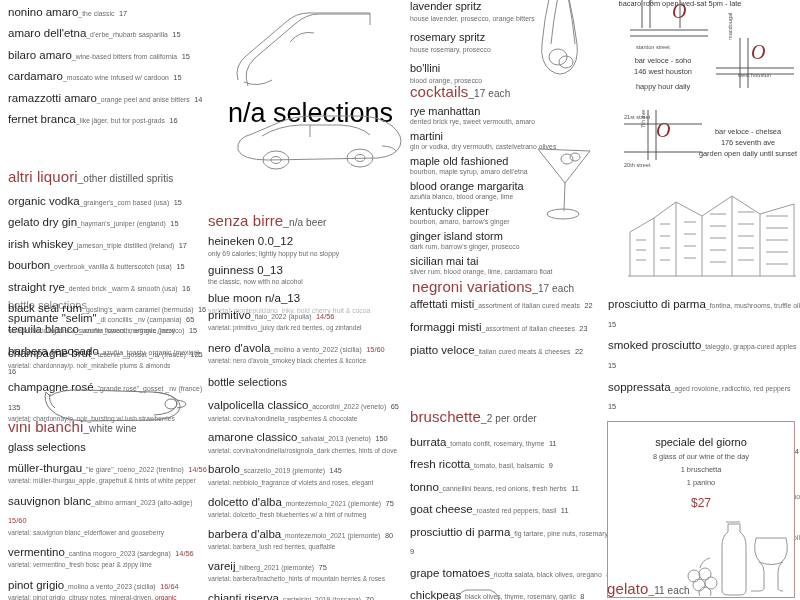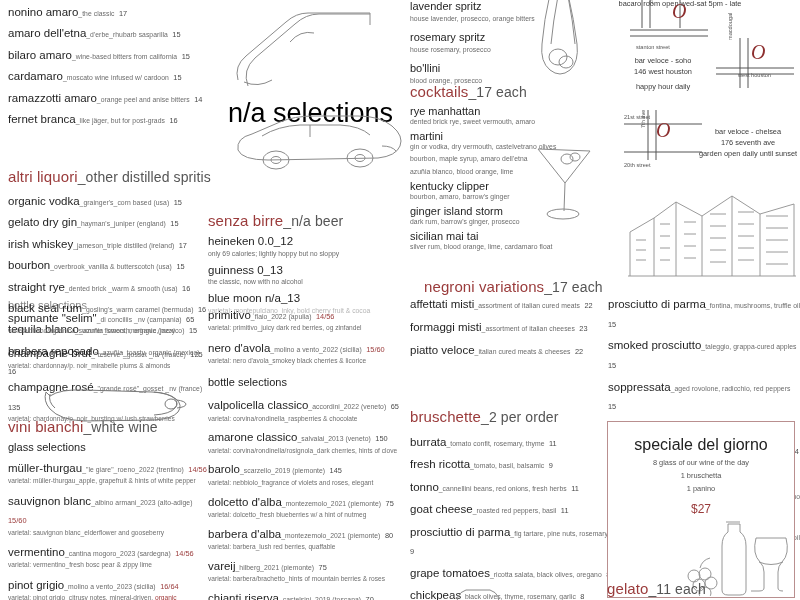--- a/index.html
+++ b/index.html
@@ -4,21 +4,21 @@
 <style>
   html,body{margin:0;padding:0;}
   body{
     width:800px;height:600px;overflow:hidden;background:#ffffff;
     font-family:"Liberation Sans", sans-serif;color:#2b2b2b;position:relative;
   }
   .page{position:absolute;inset:0;}
   .col{position:absolute;}
   
   .sect{font-size:15px;color:#9a3b3b;letter-spacing:.1px;margin-bottom:4px;white-space:nowrap;}
-  .sect .suf{font-size:14px;color:#555;}
+  .sect .suf{font-size:10px;color:#555;}
   .subhead{font-size:11px;color:#222;margin:6px 0 5px 0;}
   .item{margin-bottom:2.5px;line-height:1.18;}
   .nm{font-size:11.5px;color:#1f1f1f;}
   .dsc{font-size:6.8px;color:#6b6b6b;letter-spacing:.05px;}
   .prc{font-size:7.4px;color:#4a4a4a;}
   .prc.red{color:#9a3b3b;}
   .var{font-size:6.6px;color:#6f6f6f;line-height:1.25;margin-top:.5px;}
   .var .org{color:#a03a3a;}
   .subline{font-size:6.8px;color:#6b6b6b;margin-top:1px;line-height:1.2;}
   .ck{margin-bottom:5.5px;}
@@ -27,21 +27,21 @@
   .red{color:#9a3b3b;}
   .hero{font-size:27px;color:#000000;text-align:center;}
   
   .ill{position:absolute;pointer-events:none;}
   .ill svg{display:block;}
   
   .special{
     position:absolute;left:607px;top:421px;width:186px;height:175px;
     border:1px solid #b98f8f;background:#fff;
   }
-  .special h4{margin:0;padding:14px 0 0 0;text-align:center;font-size:16px;font-weight:normal;color:#222;}
+  .special h4{margin:0;padding:14px 0 0 0;text-align:center;font-size:11px;font-weight:normal;color:#222;}
   .special .ln{text-align:center;font-size:7.4px;color:#555;margin-top:4px;}
   .special .pr{text-align:center;font-size:12px;color:#9a3b3b;margin-top:9px;}
   
   .maptxt{font-size:7.4px;color:#3a3a3a;text-align:center;line-height:1.5;}
   .street{font-size:5.6px;color:#555;}
   .logoO{font-size:20px;color:#8d2f2f;font-family:"Liberation Serif",serif;font-style:italic;line-height:1;}
 </style>
 </head>
 <body>
 
@@ -252,23 +252,25 @@
     <div style="margin-top:5px;">
       <div class="ck">
           <div class="nm">rye manhattan</div>
           <div class="dsc">dented brick rye, sweet vermouth, amaro</div>
         </div>
       <div class="ck">
           <div class="nm">martini</div>
           <div class="dsc">gin or vodka, dry vermouth, castelvetrano olives</div>
         </div>
       <div class="ck">
+          <div class="nm">maple old fashioned</div>
           <div class="dsc">bourbon, maple syrup, amaro dell'etna</div>
         </div>
       <div class="ck">
+          <div class="nm">blood orange margarita</div>
           <div class="dsc">azuñia blanco, blood orange, lime</div>
         </div>
       <div class="ck">
           <div class="nm">kentucky clipper</div>
           <div class="dsc">bourbon, amaro, barrow's ginger</div>
         </div>
       <div class="ck">
           <div class="nm">ginger island storm</div>
           <div class="dsc">dark rum, barrow's ginger, prosecco</div>
         </div>
@@ -284,21 +286,21 @@
       <g fill="none" stroke="#8a8a8a" stroke-width="1">
         <path d="M8 4 l52 2 l-25 32 z"></path>
         <path d="M35 38 l-1 28"></path>
         <ellipse cx="33" cy="69" rx="16" ry="5"></ellipse>
         <ellipse cx="37" cy="14" rx="6" ry="5"></ellipse>
         <ellipse cx="45" cy="12" rx="5" ry="4"></ellipse>
       </g>
     </svg>
   </div>
 
-  <div class="col" style="left:424px;top:278px;width:200px;">
+  <div class="col" style="left:412px;top:278px;width:200px;">
     <div class="sect"><span>negroni variations</span><span class="suf">_17 each</span></div>
   </div>
   <div class="col" style="left:410px;top:294px;width:200px;">
     <div class="item" style="margin-bottom:4px;"><span class="nm">affettati misti</span><span class="dsc">_assortment of italian cured meats</span> <span class="prc">22</span></div>
     <div class="item" style="margin-bottom:4px;"><span class="nm">formaggi misti</span><span class="dsc">_assortment of italian cheeses</span> <span class="prc">23</span></div>
     <div class="item"><span class="nm">piatto veloce</span><span class="dsc">_italian cured meats &amp; cheeses</span> <span class="prc">22</span></div>
   </div>
 
   <div class="col" style="left:410px;top:408px;width:205px;">
     <div class="sect"><span>bruschette</span><span class="suf">_2 per order</span></div>

